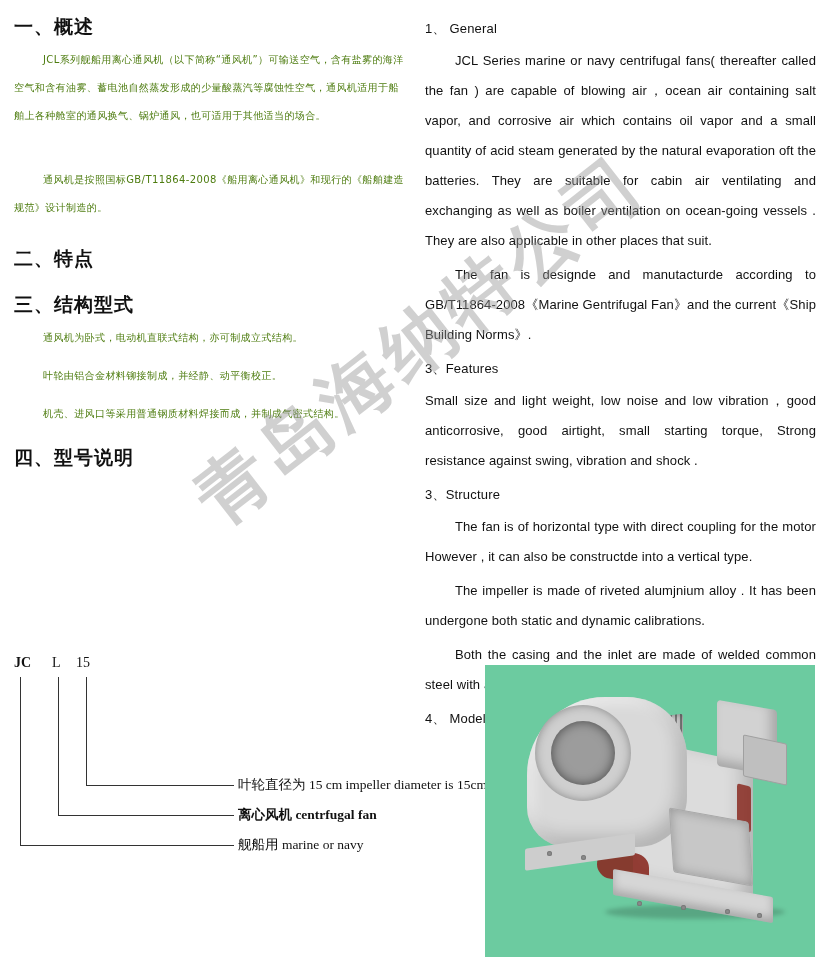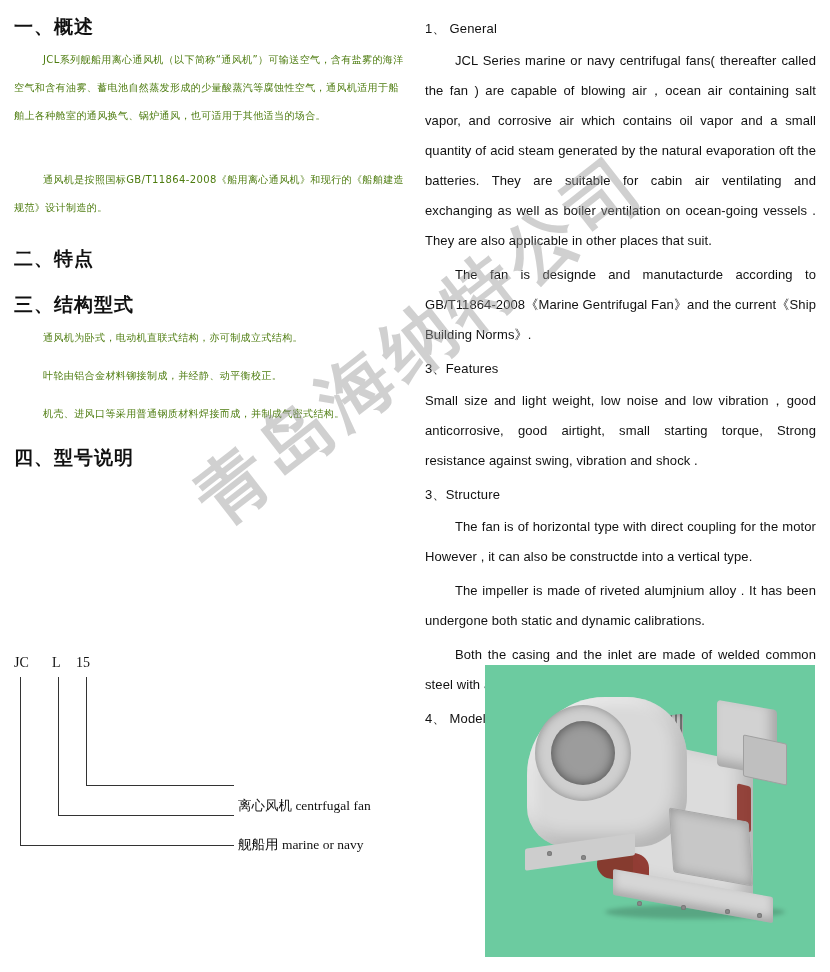--- a/index.html
+++ b/index.html
@@ -81,21 +81,21 @@
     width: 400px;
     height: 230px;
     font-family: "Liberation Serif", serif;
   }
   .code-seg {
     position: absolute;
     font-family: "Liberation Serif", serif;
     font-size: 14px;
     color: #111;
   }
-  .code-jc { left: 0px; top: 0px; }
+  .code-jc { left: 0px; top: 0px; font-weight: bold; }
   .code-l  { left: 38px; top: 0px; }
   .code-15 { left: 62px; top: 0px; }
 
   .vline {
     position: absolute;
     width: 1px;
     background: #333;
   }
   .hline {
     position: absolute;
@@ -339,21 +339,22 @@
 
     <div class="vline" style="left:72px; top:22px; height:108px;"></div>
     <div class="hline" style="left:72px; top:130px; width:148px;"></div>
 
     <div class="vline" style="left:44px; top:22px; height:138px;"></div>
     <div class="hline" style="left:44px; top:160px; width:176px;"></div>
 
     <div class="vline" style="left:6px; top:22px; height:168px;"></div>
     <div class="hline" style="left:6px; top:190px; width:214px;"></div>
 
-    <div class="leader-label" style="left:224px; top:142px;">离心风机 centrfugal fan</div>
+    <div class="leader-label" style="left:224px; top:121px;">叶轮直径为 15 cm impeller diameter is 15cm</div>
+    <div class="leader-label" style="left:224px; top:151px;font-weight:bold;">离心风机 centrfugal fan</div>
     <div class="leader-label" style="left:224px; top:181px;">舰船用 marine or navy</div>
   </div>
 
   <div class="photo">
     <div class="photo-inner">
       <div class="shadow-ground"></div>
       <div class="fan-body"></div>
       <div class="fan-grille"></div>
       <div class="fan-scroll"></div>
       <div class="fan-inlet"></div>

